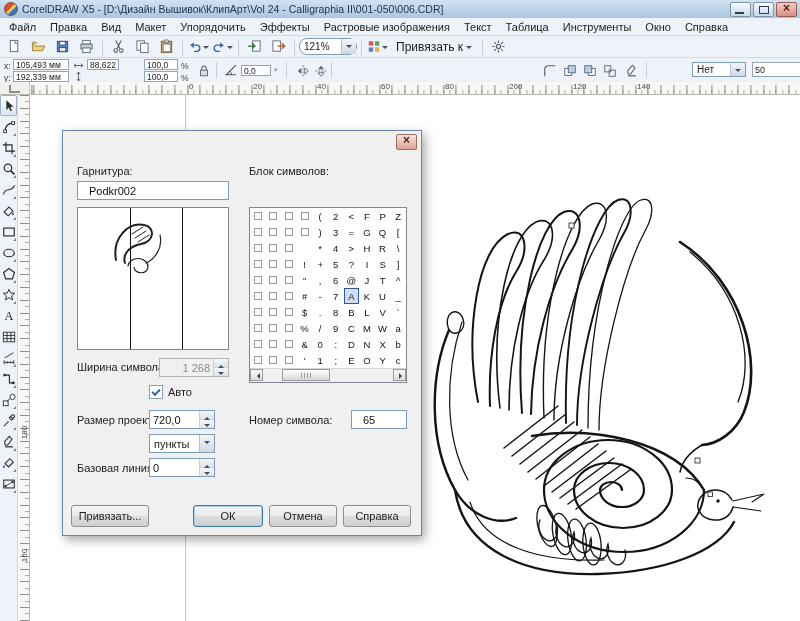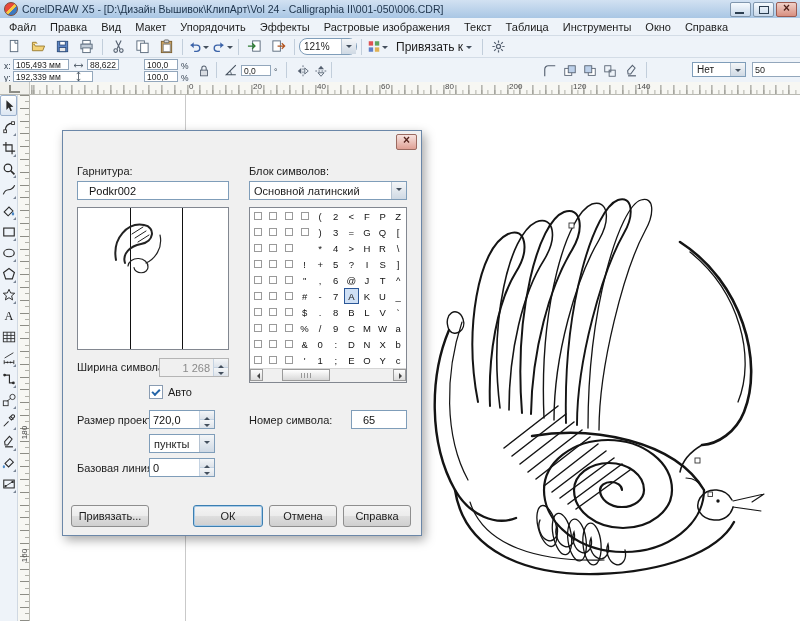--- a/index.html
+++ b/index.html
@@ -42,21 +42,21 @@
   
   .propbar{position:absolute;left:0;top:58px;width:800px;height:24px;background:#eef3f9;
     border-bottom:1px solid #c8d2de;}
   .plabel{position:absolute;font-size:8.5px;color:#33404f;}
   .pfield{position:absolute;height:11px;font-size:8.5px;padding:0 2px;border:1px solid #93a7bc;
     background:#fff;box-sizing:border-box;color:#222;font-family:"Liberation Sans",sans-serif;}
   .picon{position:absolute;width:13px;height:11px;}
   .pbtn{position:absolute;width:17px;height:16px;border:1px solid transparent;border-radius:2px;
     display:flex;align-items:center;justify-content:center;}
   .psep{position:absolute;top:4px;width:1px;height:16px;background:#c2cedb;}
-  .f-x{left:13px;top:1px;width:56px;}  .f-y{left:13px;top:13px;width:80px;}
+  .f-x{left:13px;top:1px;width:56px;}  .f-y{left:13px;top:13px;width:56px;}
   .f-w{left:87px;top:1px;width:32px;}  .f-h{left:87px;top:13px;width:52px;margin-top:44px;}
   .f-sx{left:144px;top:1px;width:34px;} .f-sy{left:144px;top:13px;width:34px;}
   .f-rot{left:241px;top:7px;width:30px;}
   .f-edge{left:752px;top:4px;width:52px;height:15px;font-size:9px;}
   .outline-combo{position:absolute;left:692px;top:4px;width:54px;height:15px;}
   
   .rcorner{position:absolute;left:0;top:82px;width:30px;height:13px;background:#f0f0ec;
     border-right:1px solid #c6c6c0;border-bottom:1px solid #b9b9b2;box-sizing:border-box;}
   .rcorner::after{content:"";position:absolute;left:9px;top:3px;width:9px;height:6px;
     border-left:2px solid #8d8d86;border-bottom:2px solid #8d8d86;}
@@ -592,24 +592,20 @@
     <span class="dlabel" style="left:14px;top:331px;">Базовая линия</span>
     <div class="spin" style="left:86px;top:327px;width:66px;">
       <input readonly="" value="0" style="">
       <div class="spin-btns">
           <div class="sb up"></div>
           <div class="sb down"></div>
         </div>
     </div>
 
     <span class="dlabel" style="left:186px;top:34px;">Блок символов:</span>
-    <div class="combo dcombo" style="position:absolute;left:186px;top:50px;width:158px;">
-      <span class="cval">Основной латинский</span>
-      <span class="carr"></span>
-    </div>
 
     <div class="cgrid">
       <div class="cgrid-cells" id="cgridcells">
           <div class="cgrid-row">
             <span class="cgrid-cell">
               <span class="cbox"></span>
             </span>
             <span class="cgrid-cell">
               <span class="cbox"></span>
             </span>

